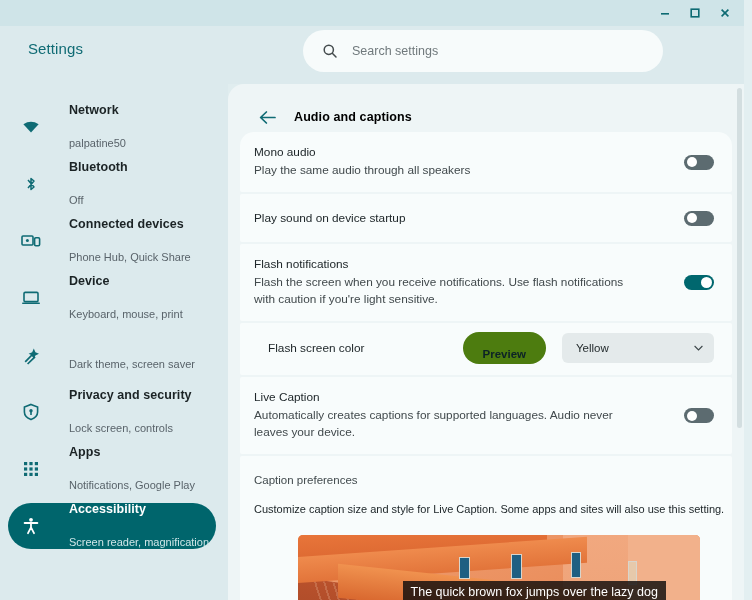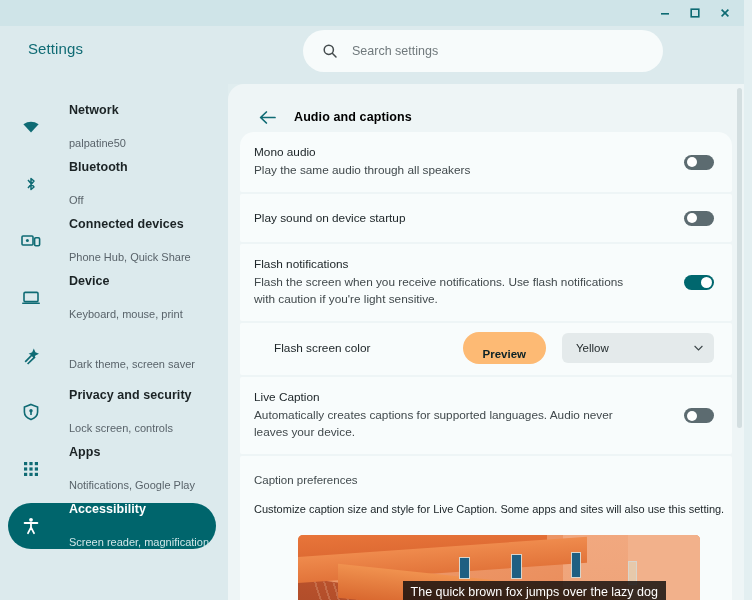--- a/index.html
+++ b/index.html
@@ -117,23 +117,23 @@
     background: #ffffff;
   }
   .toggle.on { background: #00676e; }
   .toggle.on .knob { left: 17px; width: 11px; height: 11px; top: 2px; }
 
   
   .subrow {
     display: flex; align-items: center;
     padding: 9px 18px 11px 14px; gap: 0;
   }
-  .subrow-label { font-size: 11.8px; color: #20282b; margin-left: 20px; flex: 1; }
+  .subrow-label { font-size: 11.8px; color: #20282b; margin-left: 14px; flex: 1; }
   .preview-btn {
-    background: #fdba74; color: #0c2226;
+    background: #4d7c0f; color: #0c2226;
     border: none; border-radius: 16px;
     height: 28px; padding: 16px 20px;
     font-size: 11.5px; font-family: "Liberation Sans", sans-serif;
     font-weight: bold; cursor: pointer;
   }
   .dropdown {
     margin-left: 16px;
     width: 152px; height: 30px;
     background: #e4eaeb; border-radius: 6px;
     display: flex; align-items: center; justify-content: space-between;

